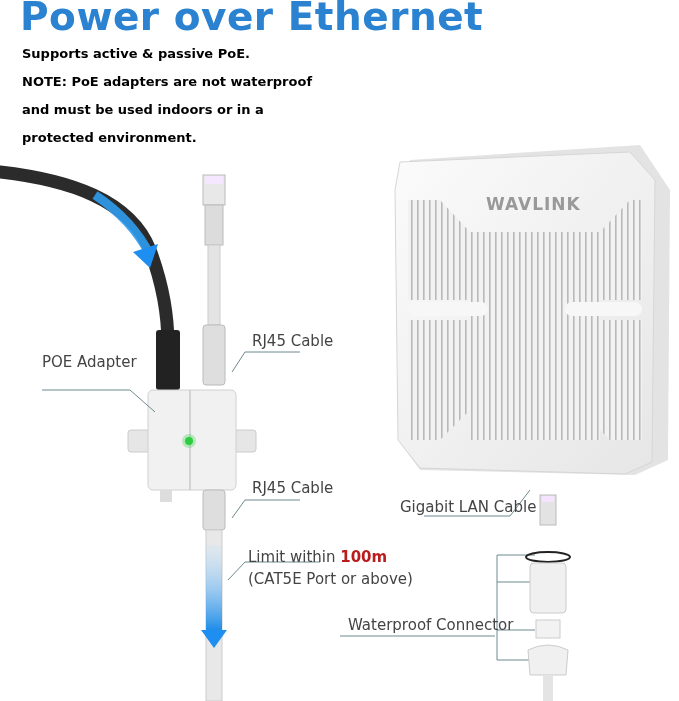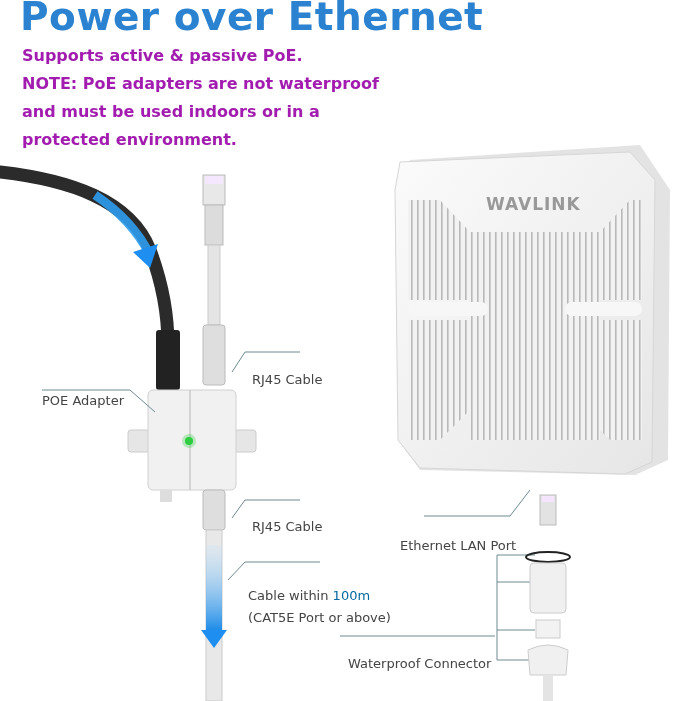--- a/index.html
+++ b/index.html
@@ -1,21 +1,21 @@
 <!DOCTYPE html>
 <html><head>
 <meta charset="utf-8">
 <style>
   html, body { margin:0; padding:0; background:#ffffff; }
   body { width:679px; height:701px; position:relative; overflow:hidden; font-family:"DejaVu Sans", sans-serif; }
   .abs { position:absolute; }
   .title { left:20px; top:-6px; font-size:39px; font-weight:bold; color:#2a82d0; letter-spacing:0.5px; white-space:nowrap; }
-  .note { left:22px; font-size:16px; font-weight:bold; color:#a21caf; white-space:nowrap;text-align:center; }
-  .label { font-size:13px; color:#444; white-space:nowrap;margin-top:40px; }
-  .accent { color:#0369a1; font-weight:normal; }
+  .note { left:22px; font-size:13px; font-weight:bold; color:#000000; white-space:nowrap;text-align:center; }
+  .label { font-size:15px; color:#444; white-space:nowrap; }
+  .accent { color:#b91c1c; font-weight:bold; }
   svg { position:absolute; left:0; top:0; }
 </style>
 </head>
 <body>
 
 <div class="abs title">Power over Ethernet</div>
 <div class="abs note" style="top:46px">Supports active &amp; passive PoE.</div>
 <div class="abs note" style="top:74px">NOTE: PoE adapters are not waterproof</div>
 <div class="abs note" style="top:102px">and must be used indoors or in a</div>
 <div class="abs note" style="top:130px">protected environment.</div>
@@ -100,17 +100,17 @@
     <rect x="543" y="675" width="10" height="26" fill="#e4e4e4"></rect>
   </g>
 </svg>
 
 <div class="abs" style="left:486px;top:194px;font-size:17px;font-weight:bold;color:#999;letter-spacing:1px;">WAVLINK</div>
 
 <div class="abs label" style="left:42px;top:353px">POE Adapter</div>
 <div class="abs label" style="left:252px;top:332px">RJ45 Cable</div>
 <div class="abs label" style="left:252px;top:479px">RJ45 Cable</div>
 <div class="abs label" style="left:248px;top:548px">
-  <span>Cable within </span><span class="accent">100m</span>
+  <span>Limit within </span><span class="accent">100m</span>
 </div>
 <div class="abs label" style="left:248px;top:570px">(CAT5E Port or above)</div>
-<div class="abs label" style="left:400px;top:498px">Ethernet LAN Port</div>
+<div class="abs label" style="left:400px;top:498px">Gigabit LAN Cable</div>
 <div class="abs label" style="left:348px;top:616px">Waterproof Connector</div>
 
 </body></html>

